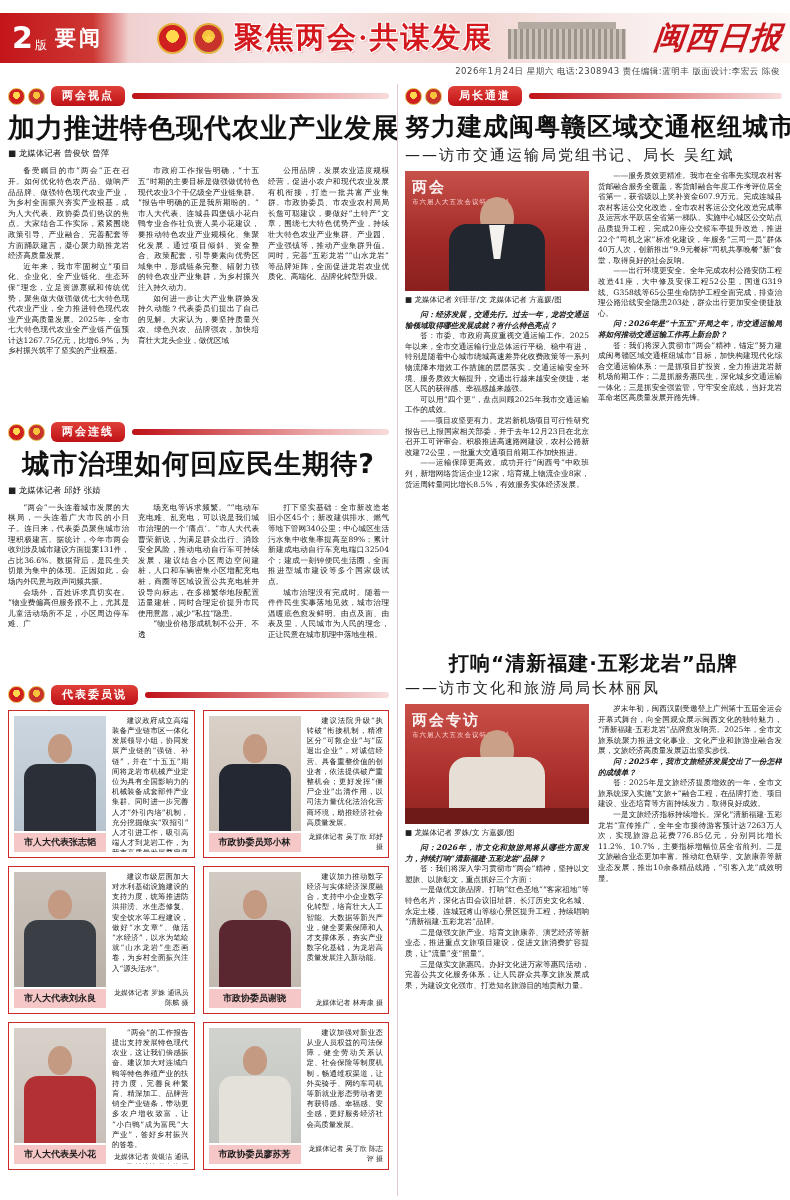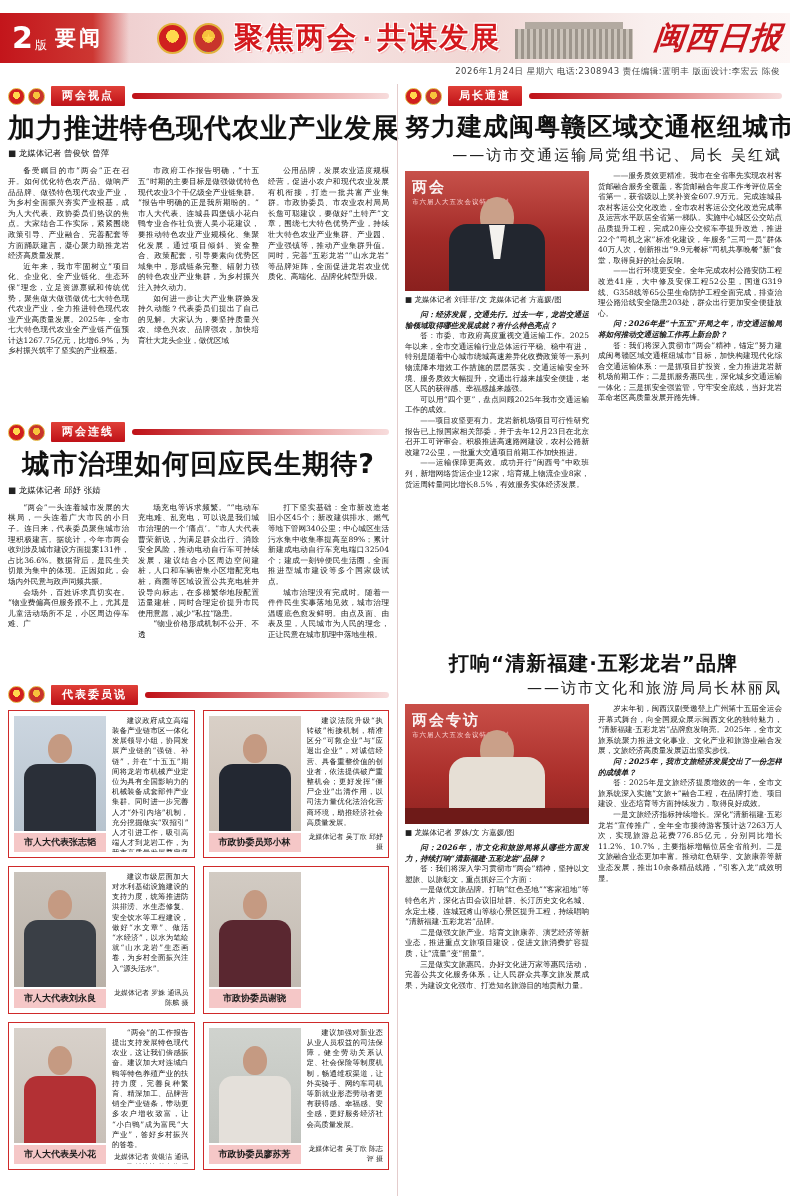--- a/index.html
+++ b/index.html
@@ -13,49 +13,49 @@
            background:linear-gradient(90deg,#c3151b 0%,#cd3732 72%,rgba(205,55,50,0));color:#fff;
            font-family:"DejaVu Sans",sans-serif;white-space:nowrap;}
   .ed-num{font-size:30px;font-weight:bold;line-height:1;}
   .ed-char{font-size:12px;margin:14px 8px 0 2px;}
   .ed-sec{font-size:21px;font-weight:bold;letter-spacing:3px;text-align:right;}
   .emblems{display:flex;gap:5px;margin:0 10px 0 28px;}
   .emblem{width:27px;height:27px;border-radius:50%;border:2px solid #e2b23c;
           background:radial-gradient(circle at 50% 42%,#ffd84d 0 30%,#d01f1f 31% 100%);
           display:flex;align-items:center;justify-content:center;color:#ffd84d;font-size:11px;line-height:1;}
   .emblem.cppcc{background:radial-gradient(circle at 50% 42%,#f6c33c 0 30%,#c8342b 31% 74%,#3e5a96 75% 100%);}
-  .slogan{font-family:Liberation Mono, monospace;font-weight:bold;font-size:29px;color:#d4191e;
+  .slogan{font-family:Liberation Serif, serif;font-weight:bold;font-size:29px;color:#d4191e;
           letter-spacing:2px;white-space:nowrap;
           text-shadow:-1px -1px 0 #fff,1px -1px 0 #fff,-1px 1px 0 #fff,1px 1px 0 #fff,2px 2px 0 #f4baba;}
   .building{width:118px;height:30px;margin-left:14px;align-self:flex-end;margin-bottom:4px;position:relative;
             background:repeating-linear-gradient(90deg,#9d958c 0 3px,#cbc3ba 3px 6px);}
   .building::before{content:"";position:absolute;top:-7px;left:10px;right:10px;height:7px;background:#b3aaa1;}
   .masthead{margin-left:auto;margin-right:8px;font-family:"DejaVu Serif",serif;font-weight:bold;
             font-size:31px;color:#c8161d;font-style:italic;letter-spacing:1px;white-space:nowrap;
             transform:skewX(-6deg);}
   .dateline{position:absolute;top:66px;right:10px;font-family:"DejaVu Sans",sans-serif;
             font-size:8.5px;color:#444;letter-spacing:.5px;}
   
   .content{position:absolute;top:84px;left:8px;width:774px;display:flex;gap:8px;}
   .col-left{width:381px;}
   .col-right{width:377px;border-left:1px solid #e4cccc;padding-left:7px;}
   
   .badge{display:flex;align-items:center;height:20px;margin:2px 0 5px;}
   .b-emblem{width:15px;height:15px;border-radius:50%;border:1.5px solid #e2b23c;margin-right:3px;
             background:radial-gradient(circle at 50% 42%,#ffd84d 0 30%,#d01f1f 31% 100%);flex-shrink:0;}
   .b-emblem.cppcc{background:radial-gradient(circle at 50% 42%,#f6c33c 0 30%,#c8342b 31% 74%,#3e5a96 75% 100%);}
   .badge-label{background:linear-gradient(#e04038,#bf1117);color:#fff;font-weight:bold;font-size:11px;
-               font-family:"DejaVu Sans",sans-serif;padding:2px 11px 3px;border-radius:1px;margin-left:3px;
+               font-family:"DejaVu Sans",sans-serif;padding:2px 11px 3px;border-radius:6px;margin-left:3px;
                letter-spacing:2px;white-space:nowrap;}
   .badge-rule{flex:1;height:6px;margin-left:7px;border-radius:3px;
               background:linear-gradient(90deg,#bf1117,#eaa5a5 70%,#f7dcdc);}
   
   .h-main{font-family:"DejaVu Sans",sans-serif;font-weight:bold;color:#111;text-align:center;
           font-size:27px;letter-spacing:1px;margin:6px 0 4px;line-height:1.2;white-space:nowrap;}
-  .h-sub{font-family:"DejaVu Sans",sans-serif;text-align:right;font-size:15px;color:#222;
+  .h-sub{font-family:"DejaVu Sans",sans-serif;text-align:left;font-size:15px;color:#222;
          letter-spacing:2px;margin:2px 0 6px;}
   .byline{font-family:"DejaVu Sans",sans-serif;font-size:8.5px;color:#222;margin:3px 0 6px;}
   
   .cols{display:flex;gap:9px;}
   .bcol{flex:1;overflow:hidden;}
   .bcol p,.flow p{margin:0;text-indent:2em;font-size:7.6px;line-height:10.6px;text-align:justify;}
   .bcol p.q,.flow p.q{font-style:italic;font-weight:bold;}
   .h248{height:248px;} .h174{height:174px;}
   
   .duo{display:flex;gap:9px;}
@@ -210,20 +210,24 @@
           <div class="card-text">
             <p>建议市级层面加大对水利基础设施建设的支持力度，统筹推进防洪排涝、水生态修复、安全饮水等工程建设，做好“水文章”、做活“水经济”，以水为笔绘就“山水龙岩”生态画卷，为乡村全面振兴注入“源头活水”。</p>
             <div class="credit">龙媒体记者 罗姝 通讯员 陈舷 摄</div>
           </div>
         </div>
         <div class="card">
           <div class="card-photo">
             <div class="dphoto pp4"></div>
             <div class="pname">市政协委员谢骁</div>
           </div>
+          <div class="card-text">
+            <p>建议加力推动数字经济与实体经济深度融合，支持中小企业数字化转型，培育壮大人工智能、大数据等新兴产业，健全要素保障和人才支撑体系，夯实产业数字化基础，为龙岩高质量发展注入新动能。</p>
+            <div class="credit">龙媒体记者 林寿康 摄</div>
+          </div>
         </div>
         <div class="card">
           <div class="card-photo">
             <div class="dphoto pp5"></div>
             <div class="pname">市人大代表吴小花</div>
           </div>
           <div class="card-text">
             <p>“两会”的工作报告提出支持发展特色现代农业，这让我们倍感振奋。建议加大对连城白鸭等特色养殖产业的扶持力度，完善良种繁育、精深加工、品牌营销全产业链条，带动更多农户增收致富，让“小白鸭”成为富民“大产业”，答好乡村振兴的答卷。</p>
             <div class="credit">龙媒体记者 黄银洁 通讯员 钟桂兰 林嘉伟 摄</div>
           </div>

